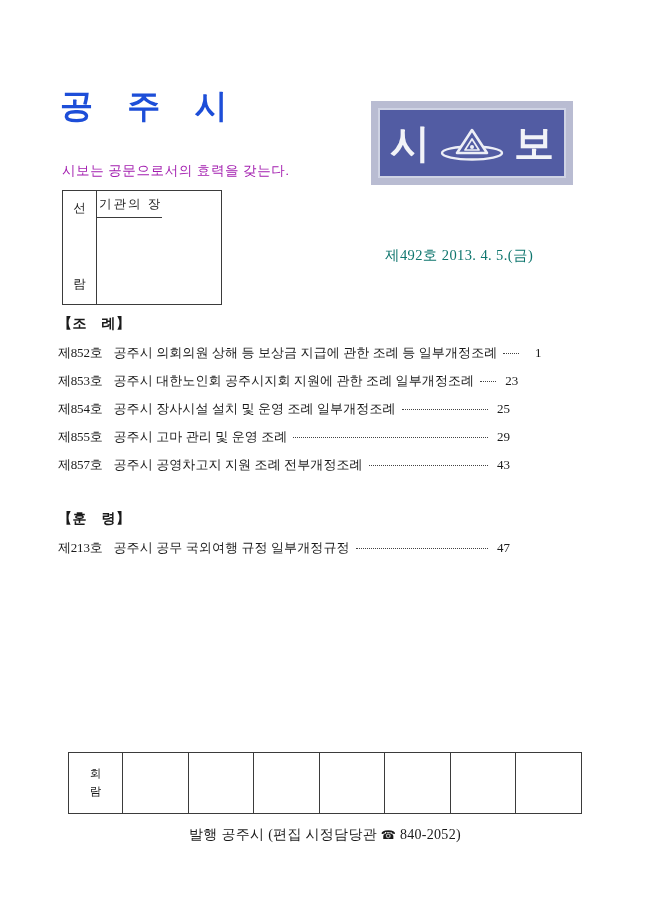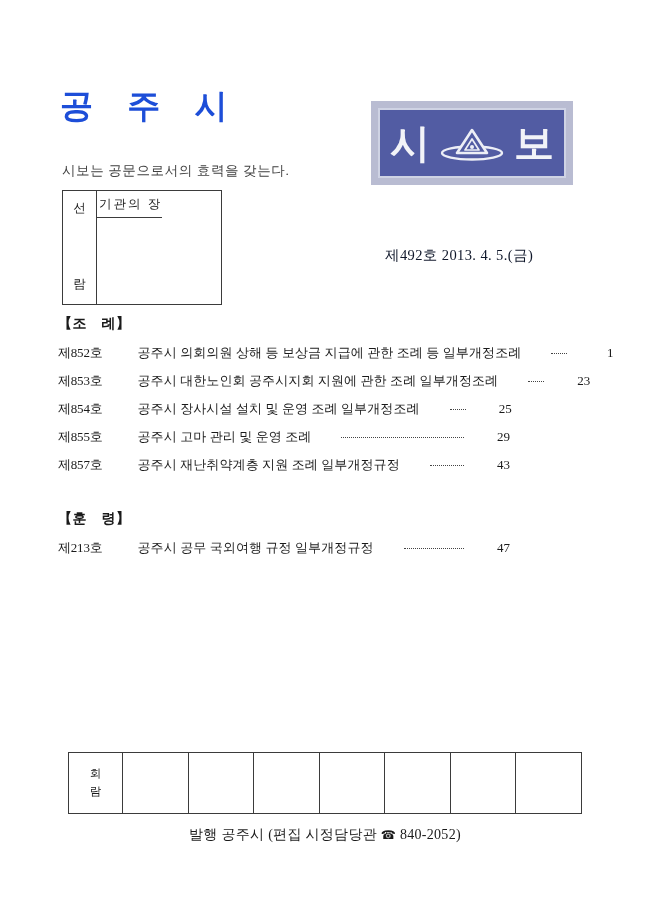--- a/index.html
+++ b/index.html
@@ -42,21 +42,21 @@
     color: #1d4ed8;
     white-space: nowrap;
   }
 
   .tagline {
     position: absolute;
     left: 62px;
     top: 162px;
     font-size: 13.5px;
     letter-spacing: 0.6px;
-    color: #404040;
+    color: #a21caf;
     white-space: nowrap;
   }
 
   
   .approval-table {
     position: absolute;
     left: 62px;
     top: 190px;
     width: 160px;
     height: 115px;
@@ -136,21 +136,21 @@
   }
 
   
   .issue-line {
     position: absolute;
     left: 385px;
     top: 246px;
     font-size: 14.5px;
     letter-spacing: 0.4px;
     white-space: nowrap;
-    color: #0f172a;
+    color: #0f766e;
   }
 
   
   .contents {
     position: absolute;
     left: 0;
     top: 315px;
     width: 558px;
   }
   .section {
@@ -161,21 +161,20 @@
     font-weight: 700;
     margin: 0 0 11px 58px;
     letter-spacing: 0.5px;
   }
   .toc-row {
     display: flex;
     align-items: baseline;
     margin: 0 48px 10px 58px;
     font-size: 13px;
     white-space: nowrap;
-    gap: 24px;
   }
   .toc-no {
     font-weight: 400;
     margin-right: 11px;
     letter-spacing: -0.2px;
   }
   .toc-name {
     letter-spacing: 0.1px;
   }
   .toc-leader {
@@ -298,21 +297,21 @@
           <span class="toc-page">25</span>
         </div>
         <div class="toc-row">
           <span class="toc-no">제855호</span>
           <span class="toc-name">공주시 고마 관리 및 운영 조례</span>
           <span class="toc-leader"></span>
           <span class="toc-page">29</span>
         </div>
         <div class="toc-row">
           <span class="toc-no">제857호</span>
-          <span class="toc-name">공주시 재난취약계층 지원 조례 일부개정규정</span>
+          <span class="toc-name">공주시 공영차고지 지원 조례 전부개정조례</span>
           <span class="toc-leader"></span>
           <span class="toc-page">43</span>
         </div>
       </div>
       <div class="section-gap"></div>
       <div class="section">
         <div class="section-title">【훈　령】</div>
         <div class="toc-row">
           <span class="toc-no">제213호</span>
           <span class="toc-name">공주시 공무 국외여행 규정 일부개정규정</span>

